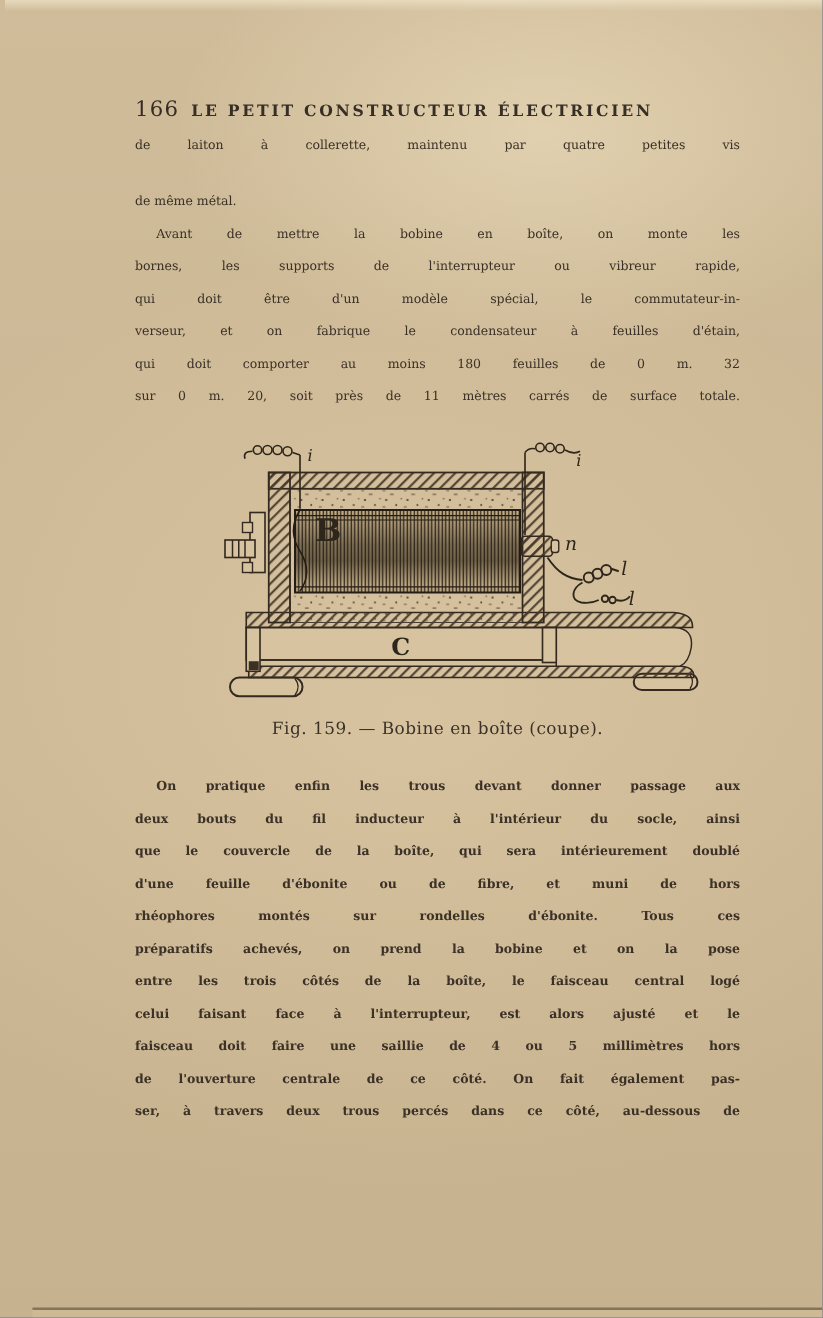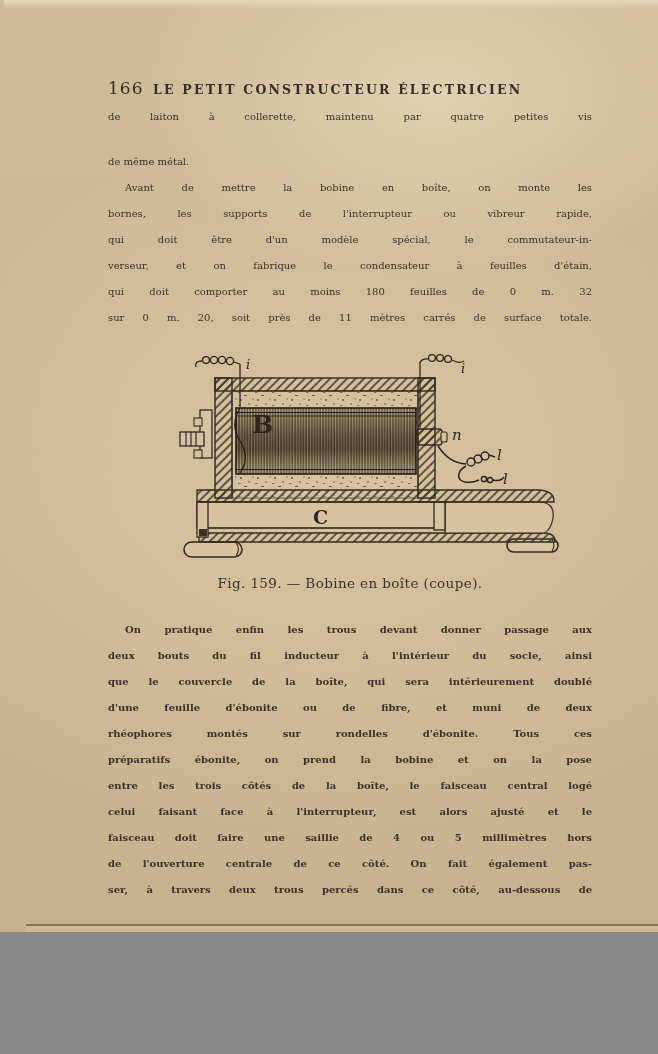--- a/index.html
+++ b/index.html
@@ -1,18 +1,18 @@
 <!DOCTYPE html>
 <html><head>
 <meta charset="utf-8">
 <style>
   html,body { margin:0; padding:0; background:#888; }
   .page {
     position:relative;
-    width:658px; height:932px;
+    width:658px; height:1054px;
     margin:0 auto;
     overflow:hidden;
     font-family:"DejaVu Serif", serif;
     color:#3b3127;
     background:
       radial-gradient(ellipse 420px 260px at 66% 10%, rgba(240,226,194,.55), rgba(240,226,194,0) 70%),
       radial-gradient(ellipse 500px 400px at 50% 55%, rgba(0,0,0,0), rgba(98,80,55,.10) 95%),
       linear-gradient(180deg, #dcc8a4 0%, #d8c3a0 55%, #d2bd98 100%);
   }
   
@@ -217,23 +217,23 @@
         </g>
       </svg>
 
       <div class="figure-caption">Fig. 159. — Bobine en boîte (coupe).</div>
     </div>
 
     <div class="para para-3">
       <div class="line indent">On pratique enfin les trous devant donner passage aux</div>
       <div class="line">deux bouts du fil inducteur à l'intérieur du socle, ainsi</div>
       <div class="line">que le couvercle de la boîte, qui sera intérieurement doublé</div>
-      <div class="line">d'une feuille d'ébonite ou de fibre, et muni de deux</div>
+      <div class="line">d'une feuille d'ébonite ou de fibre, et muni de hors</div>
       <div class="line">rhéophores montés sur rondelles d'ébonite. Tous ces</div>
-      <div class="line">préparatifs ébonite, on prend la bobine et on la pose</div>
+      <div class="line">préparatifs achevés, on prend la bobine et on la pose</div>
       <div class="line">entre les trois côtés de la boîte, le faisceau central logé</div>
       <div class="line">celui faisant face à l'interrupteur, est alors ajusté et le</div>
       <div class="line">faisceau doit faire une saillie de 4 ou 5 millimètres hors</div>
       <div class="line">de l'ouverture centrale de ce côté. On fait également pas-</div>
       <div class="line">ser, à travers deux trous percés dans ce côté, au-dessous de</div>
     </div>
 
   </div>
 
   <div class="bottom-line"></div>

